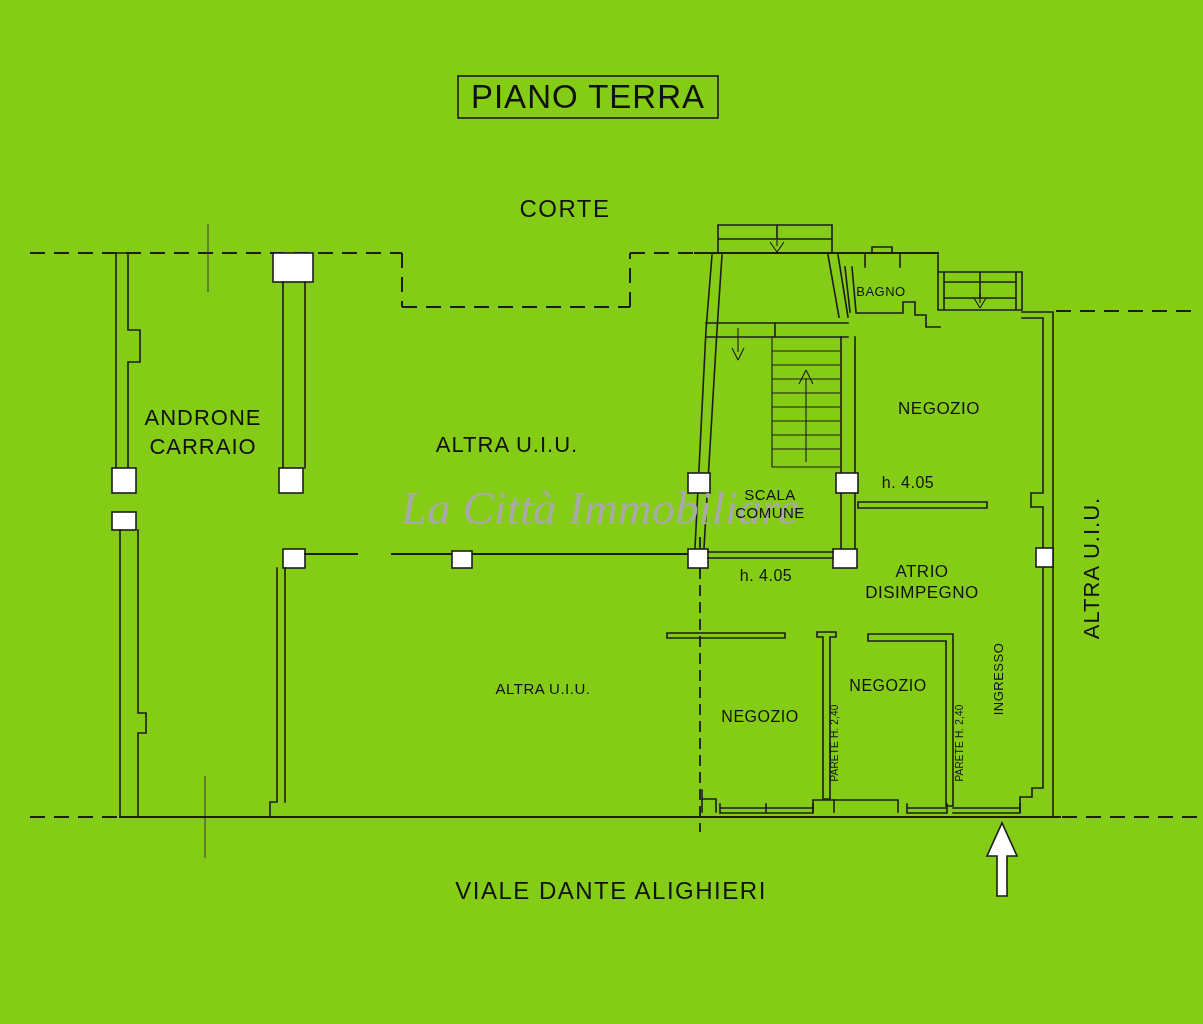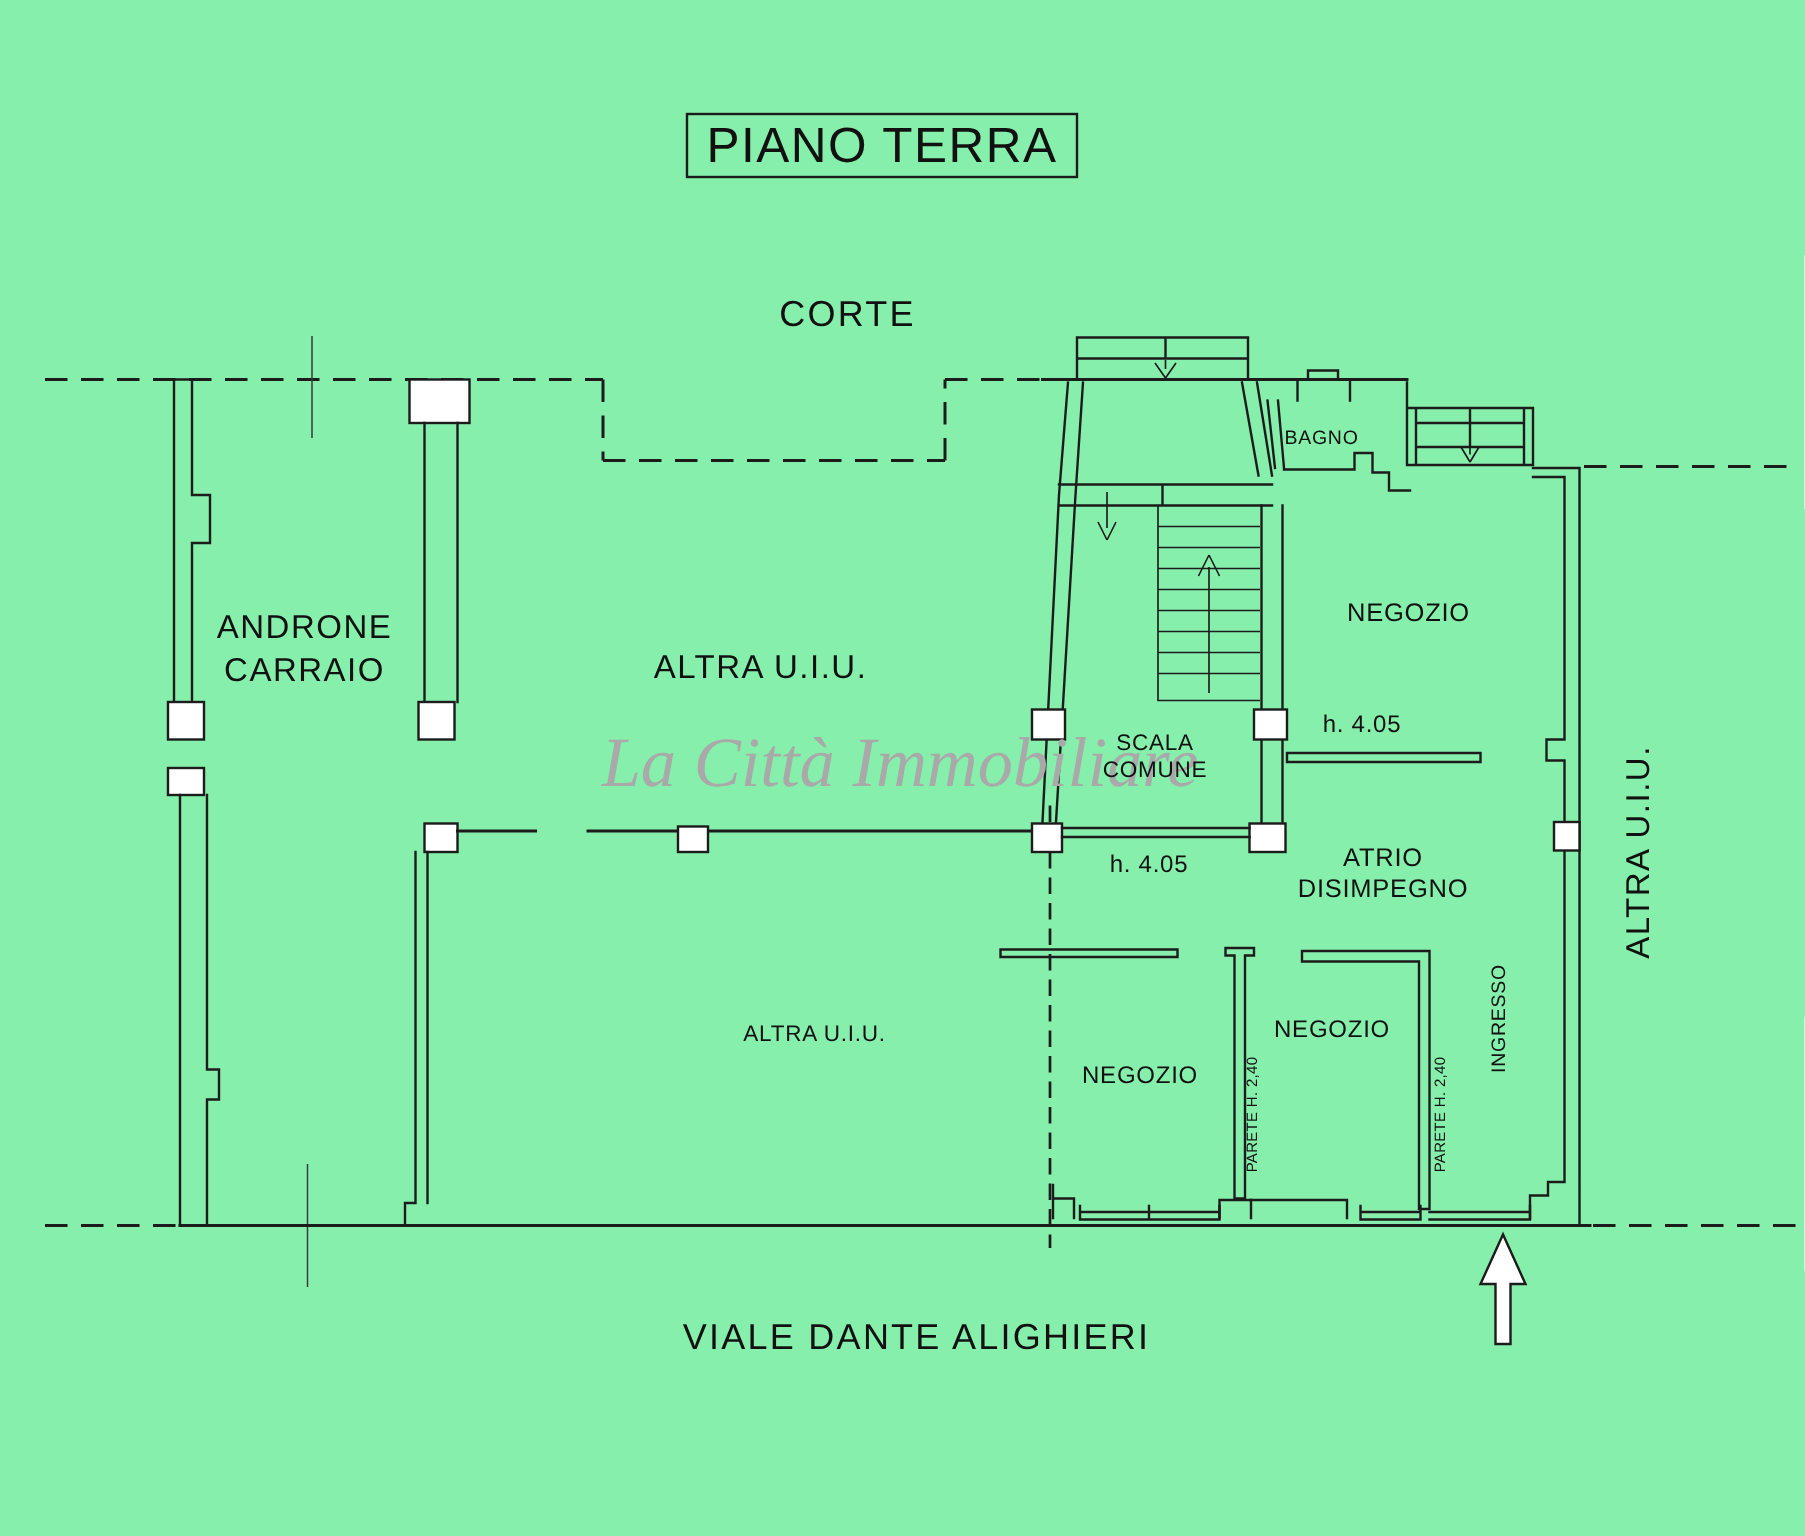--- a/index.html
+++ b/index.html
@@ -1,16 +1,16 @@
 <!DOCTYPE html>
 <html><head>
 <meta charset="utf-8">
 <style>
   html,body{margin:0;padding:0;background:#ffffff;}
-  #stage{position:relative;width:1203px;height:1024px;background:#86efac;overflow:hidden;
+  #stage{position:relative;width:1203px;height:1024px;background:#84cc16;overflow:hidden;
          font-family:"Liberation Sans", sans-serif;}
   svg{display:block;}
   .wall{stroke:#1c1c1c;stroke-width:1.6;fill:none;stroke-linecap:square;}
   .wall2{stroke:#1c1c1c;stroke-width:2;fill:none;stroke-linecap:square;}
   .thin{stroke:#1c1c1c;stroke-width:1.1;fill:none;}
   .pil{fill:#ffffff;stroke:#1c1c1c;stroke-width:1.6;}
   .dash{stroke:#1c1c1c;stroke-width:2;fill:none;stroke-dasharray:15 9;}
   .dashv{stroke:#1c1c1c;stroke-width:1.8;fill:none;stroke-dasharray:11 6;}
   .cline{stroke:#3a3a3a;stroke-width:1;fill:none;}
   .lbl{fill:#111111;font-family:"Liberation Sans", sans-serif;}

